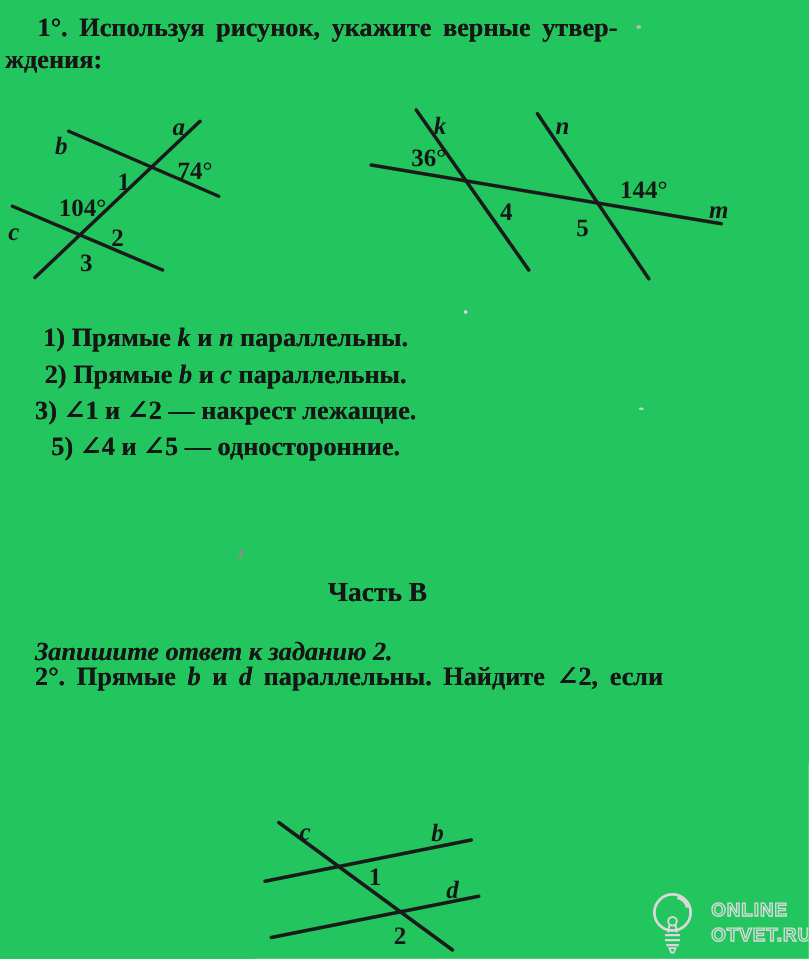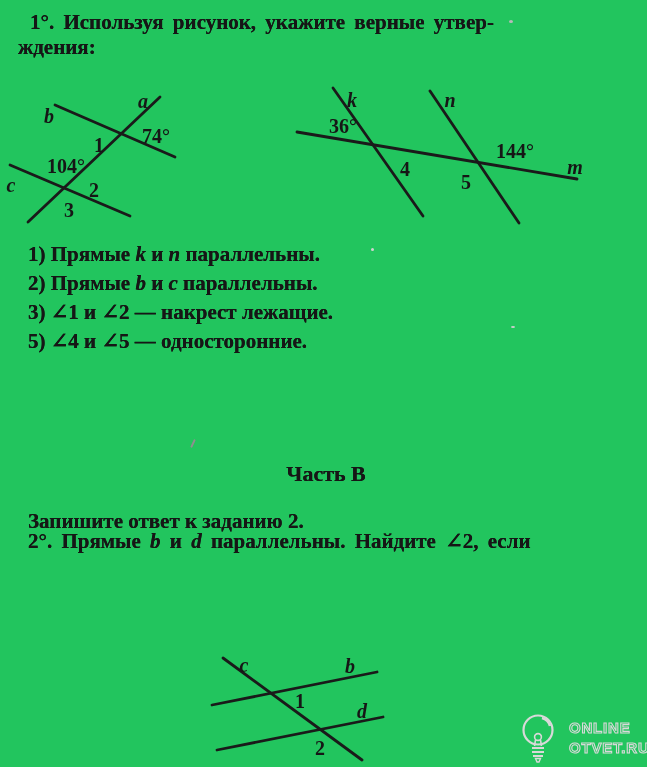--- a/index.html
+++ b/index.html
@@ -10,42 +10,42 @@
     color:#161616; font-weight:bold;
   }
   .abs { position:absolute; white-space:nowrap; }
   .body-text { font-size:21px; line-height:24px; text-shadow:0 0 .4px currentColor; }
   .jline { word-spacing:4px; }
   .var { font-style:italic; }
   .stmt-list { line-height:29px; }
   .stmt { white-space:nowrap; }
   .heading { font-size:22px; }
   .center-col { left:0; width:604px; text-align:center; }
-  .instruction { }
+  .instruction { font-style:italic; }
   svg text {
     font-family:"Liberation Serif","DejaVu Serif","DejaVu Sans",serif;
     font-weight:bold; fill:#161616;
   }
   svg .fig-line { stroke:#1a1a1a; stroke-width:2.8; stroke-linecap:round; fill:none; }
   svg .lbl { font-size:20px; font-style:italic; }
   svg .num { font-size:20px; }
   .speck { position:absolute; background:#b9b9b9; border-radius:50%; }
   .wm { position:absolute; }
   .wm text {
     font-family:"Liberation Sans","DejaVu Sans",sans-serif;
     font-weight:bold; fill:none; letter-spacing:0.8px;
   }
 </style>
 </head>
 <body>
 
 <div class="page">
 
   <div class="abs body-text jline" style="left:30px; top:10px;">1°. Используя рисунок, укажите верные утвер-</div>
-  <div class="abs body-text" style="left:18px; top:35px;font-family:Liberation Serif, serif;">ждения:</div>
+  <div class="abs body-text" style="left:4px; top:35px;font-family:Liberation Serif, serif;">ждения:</div>
 
   <svg class="abs" style="left:0; top:85px;" width="230" height="145" viewBox="0 0 230 145">
     <line class="fig-line" x1="160" y1="12" x2="28" y2="137"></line>
     <line class="fig-line" x1="55" y1="20" x2="175" y2="72"></line>
     <line class="fig-line" x1="10" y1="80" x2="130" y2="131"></line>
     <text class="lbl" x="143" y="23" text-anchor="middle">a</text>
     <text class="lbl" x="49" y="38" text-anchor="middle">b</text>
     <text class="num" x="156" y="58" text-anchor="middle">74°</text>
     <text class="num" x="99" y="67" text-anchor="middle">1</text>
     <text class="num" x="66" y="88" text-anchor="middle">104°</text>
@@ -60,28 +60,28 @@
     <line class="fig-line" x1="140" y1="9" x2="229" y2="141"></line>
     <text class="lbl" x="62" y="25" text-anchor="middle">k</text>
     <text class="lbl" x="160" y="25" text-anchor="middle">n</text>
     <text class="num" x="53" y="51" text-anchor="middle">36°</text>
     <text class="num" x="115" y="94" text-anchor="middle">4</text>
     <text class="num" x="176" y="107" text-anchor="middle">5</text>
     <text class="num" x="225" y="76" text-anchor="middle">144°</text>
     <text class="lbl" x="285" y="92" text-anchor="middle">m</text>
   </svg>
 
-  <div class="abs body-text stmt-list" style="left:28px; top:240px;">
+  <div class="abs body-text stmt-list" style="left:28px; top:256px;text-align:center;">
     <div class="stmt"><span>1)</span><span> Прямые </span><span class="var">k</span><span> и </span><span class="var">n</span><span> параллельны.</span></div>
     <div class="stmt"><span>2)</span><span> Прямые </span><span class="var">b</span><span> и </span><span class="var">c</span><span> параллельны.</span></div>
     <div class="stmt"><span>3)</span><span> ∠1 и ∠2 — накрест лежащие.</span></div>
     <div class="stmt"><span>5)</span><span> ∠4 и ∠5 — односторонние.</span></div>
   </div>
 
-  <div class="abs body-text heading center-col" style="top:462px;padding-left:24px;">Часть В</div>
+  <div class="abs body-text heading center-col" style="top:462px;">Часть В</div>
   <div class="abs body-text instruction" style="left:28px; top:509px;">Запишите ответ к заданию 2.</div>
 
   <div class="abs body-text jline" style="left:28px; top:529px;text-align:center;"><span>2°. Прямые </span><span class="var">b</span><span> и </span><span class="var">d</span><span> параллельны. Найдите ∠2, если</span></div>
 
   <svg class="abs" style="left:185px; top:640px;" width="220" height="127" viewBox="0 0 220 127">
     <line class="fig-line" x1="38" y1="18" x2="177" y2="120"></line>
     <line class="fig-line" x1="27" y1="65" x2="192" y2="32"></line>
     <line class="fig-line" x1="32" y1="110" x2="198" y2="77"></line>
     <text class="lbl" x="59" y="32" text-anchor="middle">c</text>
     <text class="lbl" x="165" y="33" text-anchor="middle">b</text>

